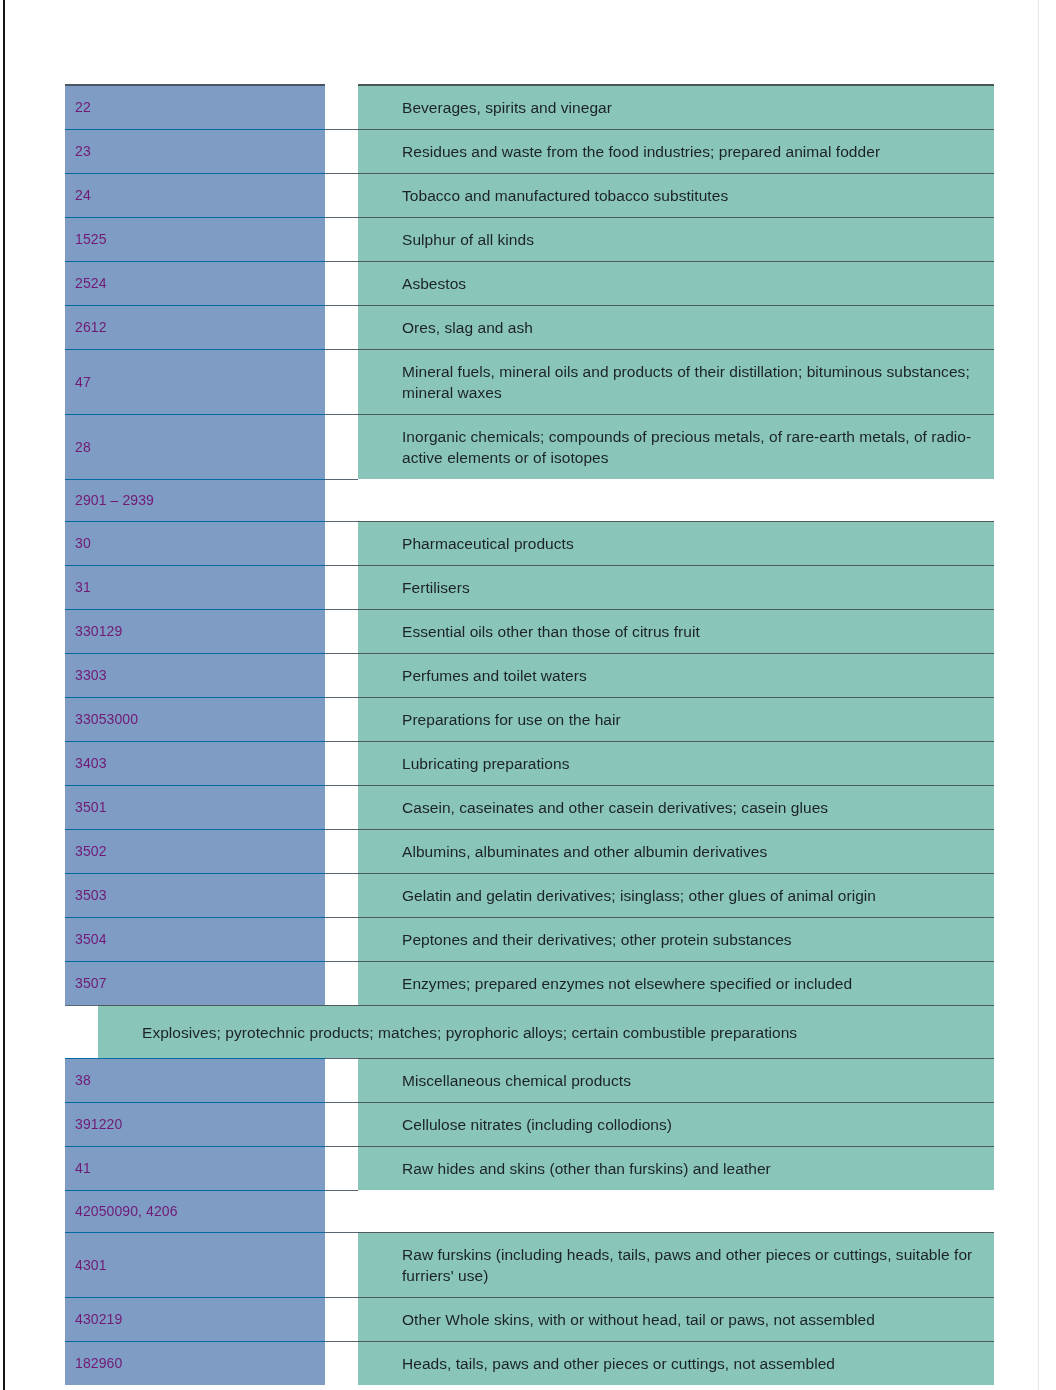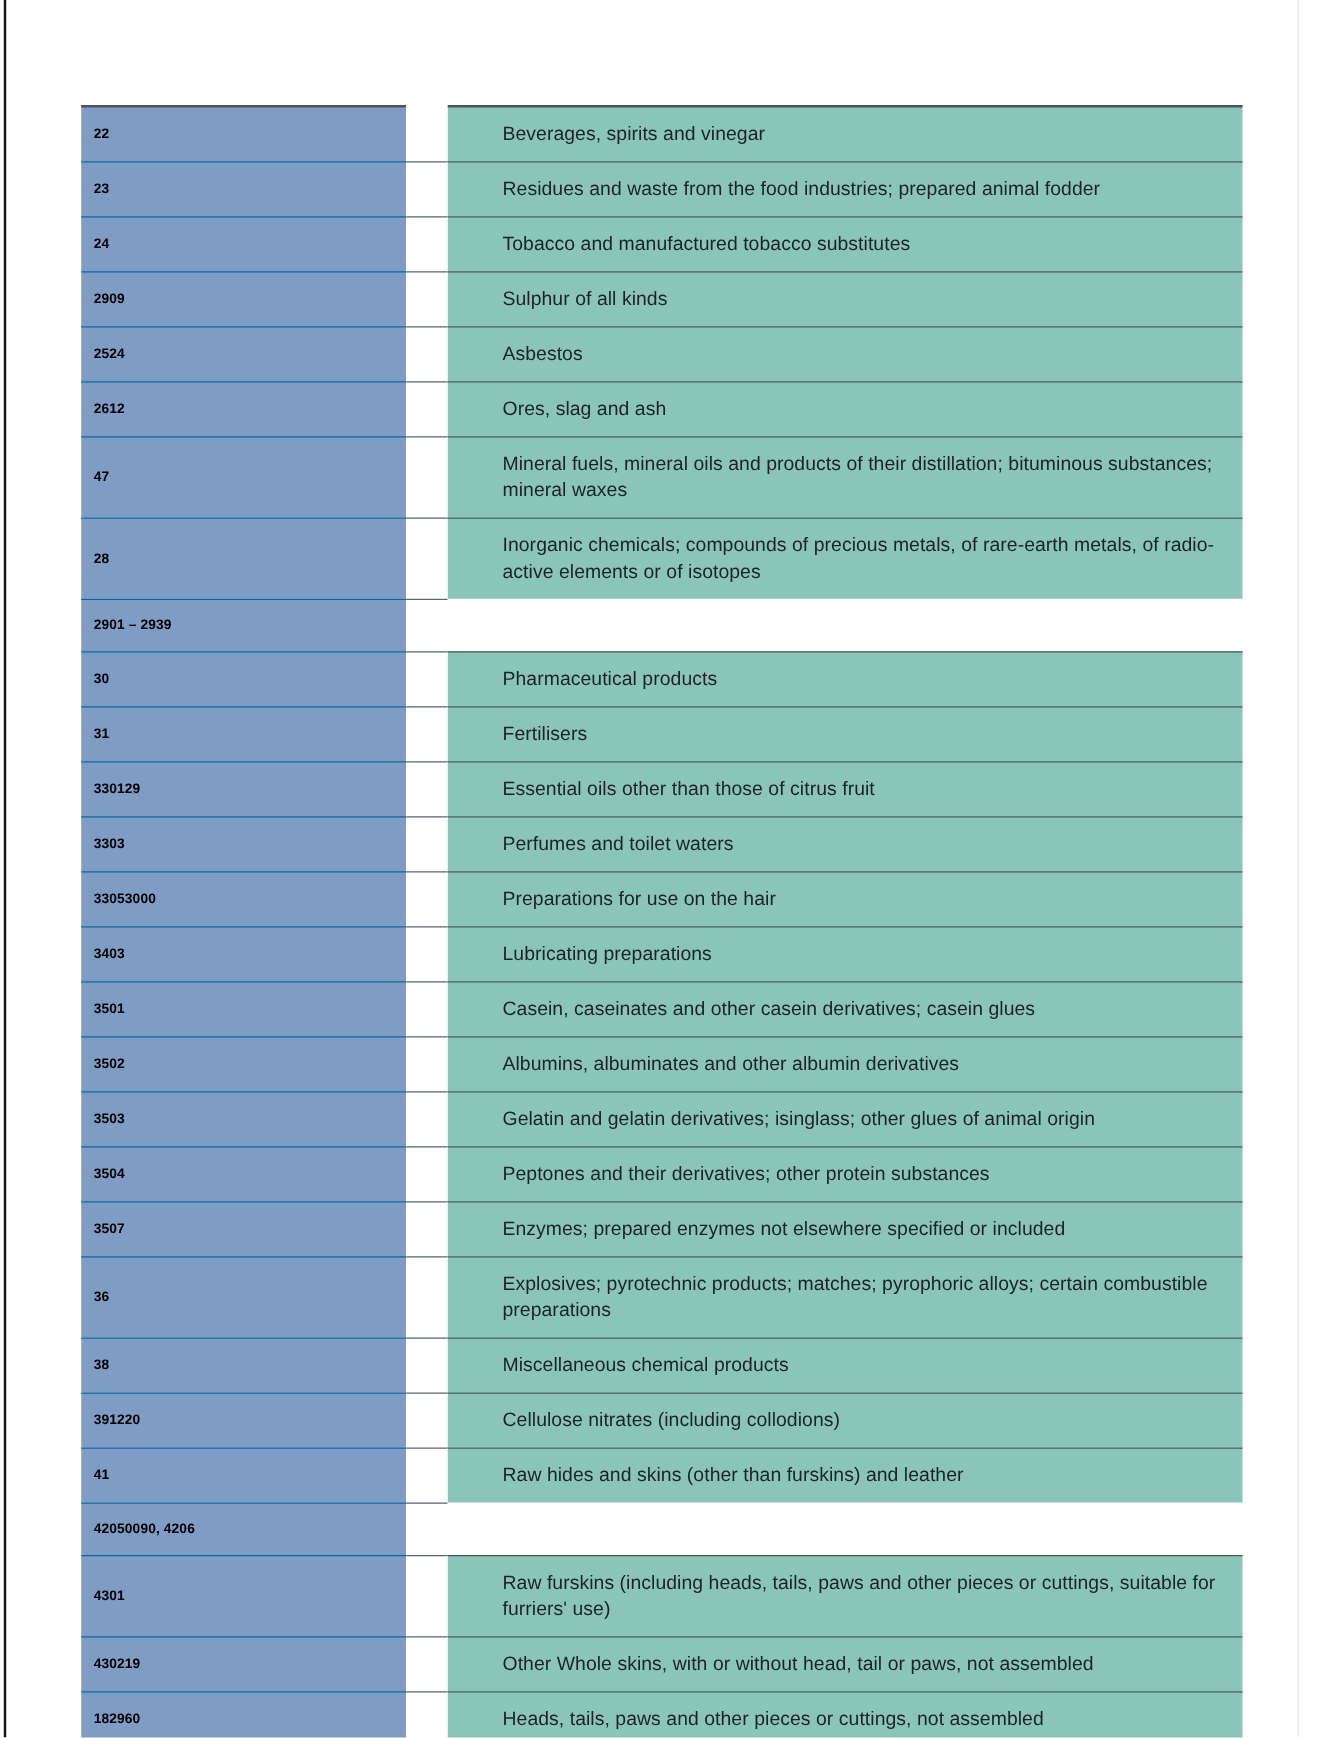--- a/index.html
+++ b/index.html
@@ -54,26 +54,25 @@
     box-sizing: border-box;
     padding: 11px 0 11px 10px;
     border-top: 1px solid #0369a1;
     display: flex;
     align-items: center;
   }
   .row:first-child .cell-code {
     border-top: 2px solid #4c5564;
   }
   .code-text {
-    font-size: 11px;
-    color: #000000;
+    font-size: 14px;
+    color: #701a75;
     line-height: 19px;
     letter-spacing: 0.1px;
     white-space: nowrap;
-    font-weight: bold;
   }
 
   
   .cell-gap {
     width: 33px;
     flex: 0 0 33px;
     background: #ffffff;
     position: relative;
     border-top: 1px solid #5a6472;
     box-sizing: border-box;
@@ -143,21 +142,21 @@
       <div class="cell-code">
         <span class="code-text">24</span>
       </div>
       <div class="cell-gap"></div>
       <div class="cell-desc">
         <span class="desc-text">Tobacco and manufactured tobacco substitutes</span>
       </div>
     </div>
     <div class="row">
       <div class="cell-code">
-        <span class="code-text">2909</span>
+        <span class="code-text">1525</span>
       </div>
       <div class="cell-gap"></div>
       <div class="cell-desc">
         <span class="desc-text">Sulphur of all kinds</span>
       </div>
     </div>
     <div class="row">
       <div class="cell-code">
         <span class="code-text">2524</span>
       </div>
@@ -292,23 +291,20 @@
     <div class="row">
       <div class="cell-code">
         <span class="code-text">3507</span>
       </div>
       <div class="cell-gap"></div>
       <div class="cell-desc">
         <span class="desc-text">Enzymes; prepared enzymes not elsewhere specified or included</span>
       </div>
     </div>
     <div class="row tall">
-      <div class="cell-code">
-        <span class="code-text">36</span>
-      </div>
       <div class="cell-gap"></div>
       <div class="cell-desc">
         <span class="desc-text">Explosives; pyrotechnic products; matches; pyrophoric alloys; certain combustible preparations</span>
       </div>
     </div>
     <div class="row">
       <div class="cell-code">
         <span class="code-text">38</span>
       </div>
       <div class="cell-gap"></div>

